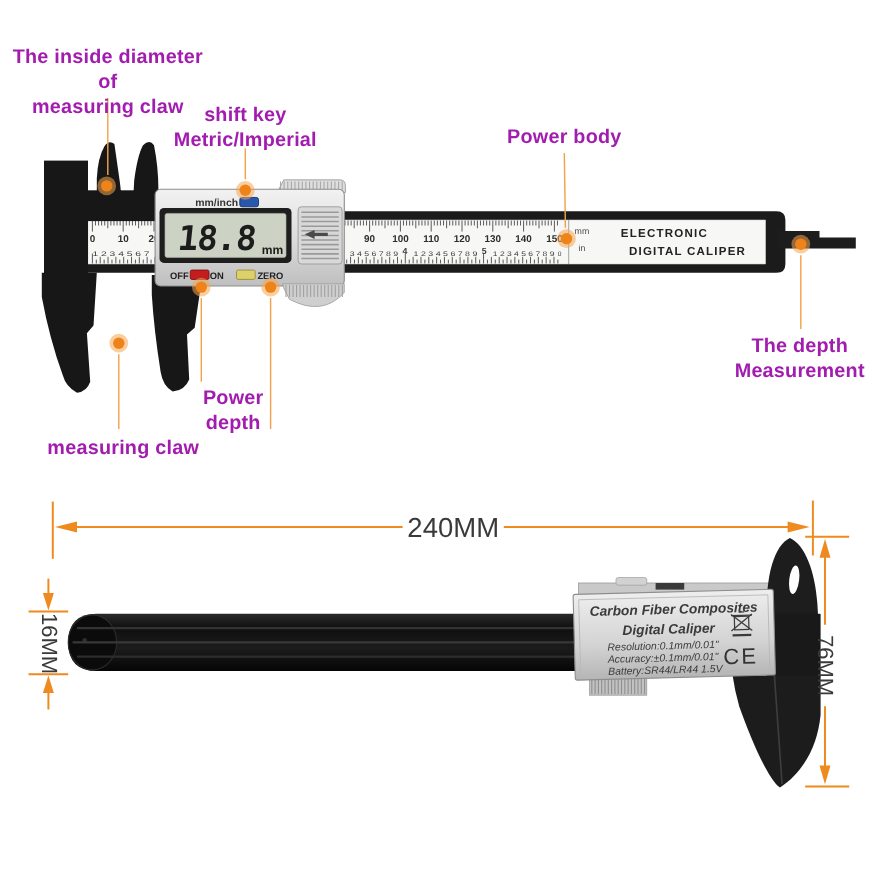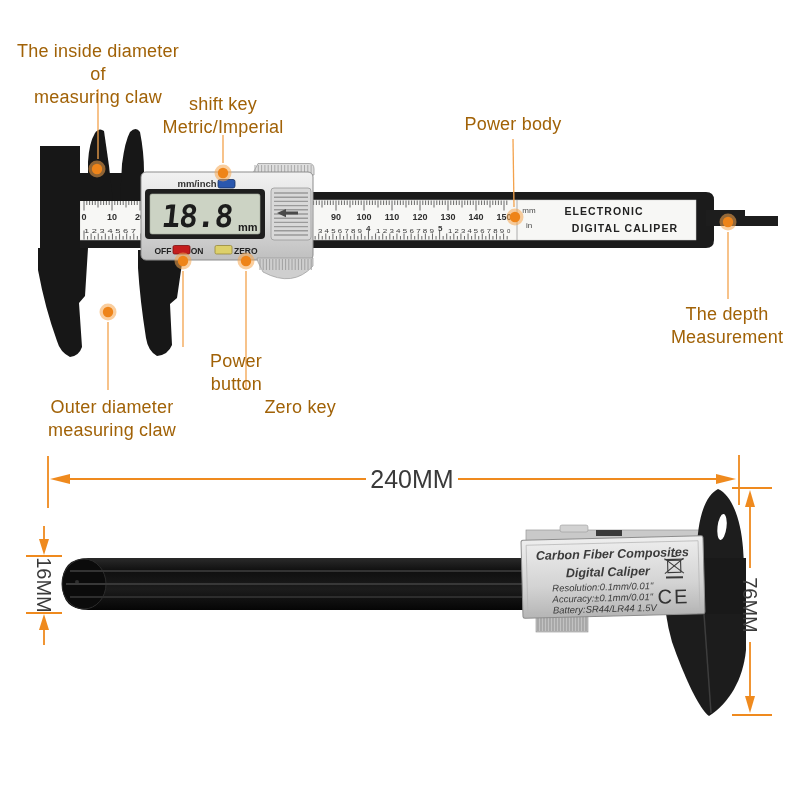--- a/index.html
+++ b/index.html
@@ -1,21 +1,21 @@
 <!DOCTYPE html>
 <html><head>
 <meta charset="utf-8">
 <style>
   html,body{margin:0;padding:0;background:#fff;}
   #stage{position:relative;width:800px;height:800px;background:#fff;overflow:hidden;
          font-family:"Liberation Sans","DejaVu Sans",sans-serif;}
   #scene{position:absolute;left:0;top:0;}
-  .lbl{position:absolute;font-size:18px;line-height:1.28;color:#a16207;letter-spacing:.2px;}
+  .lbl{position:absolute;font-size:18px;line-height:1.28;color:#a21caf;letter-spacing:.2px;font-weight:bold;}
   .lbl.center{text-align:center;}
-  .lbl.left{text-align:right;}
+  .lbl.left{text-align:center;}
   svg text{font-family:"Liberation Sans","DejaVu Sans",sans-serif;}
   .scale-num{font-size:9px;font-weight:bold;fill:#2e2e2e;}
   .scale-sub{font-size:6px;fill:#3a3a3a;}
   .unit-txt{font-size:8px;fill:#4a4a4a;}
   .brand-txt{font-size:10.5px;font-weight:bold;fill:#222;letter-spacing:1.1px;}
   .btn-txt{font-size:8.5px;font-weight:bold;fill:#222;}
   .lcd-txt{font-family:"DejaVu Sans Mono","Liberation Mono",monospace;font-size:31px;
            font-weight:bold;fill:#1c1c1c;letter-spacing:-1px;}
   .lcd-unit{font-size:11px;font-weight:bold;fill:#1c1c1c;}
   .plate-title{font-size:12.5px;font-weight:bold;font-style:italic;fill:#3b3b3b;}
@@ -600,23 +600,19 @@
 </div>
 <div class="lbl center" style="left:443px;top:113px;width:140px">
   <div>Power body</div>
 </div>
 <div class="lbl center" style="left:652px;top:303px;width:150px">
   <div>The depth</div>
   <div>Measurement</div>
 </div>
 <div class="lbl left" style="left:162px;top:350px;width:100px">
   <div>Power</div>
-  <div>button</div>
-</div>
-<div class="lbl left" style="left:216px;top:396px;width:120px">
-  <div>Zero key</div>
+  <div>depth</div>
 </div>
 <div class="lbl center" style="left:22px;top:396px;width:180px">
-  <div>Outer diameter</div>
   <div>measuring claw</div>
 </div>
 
 </div>
 
 </body></html>

